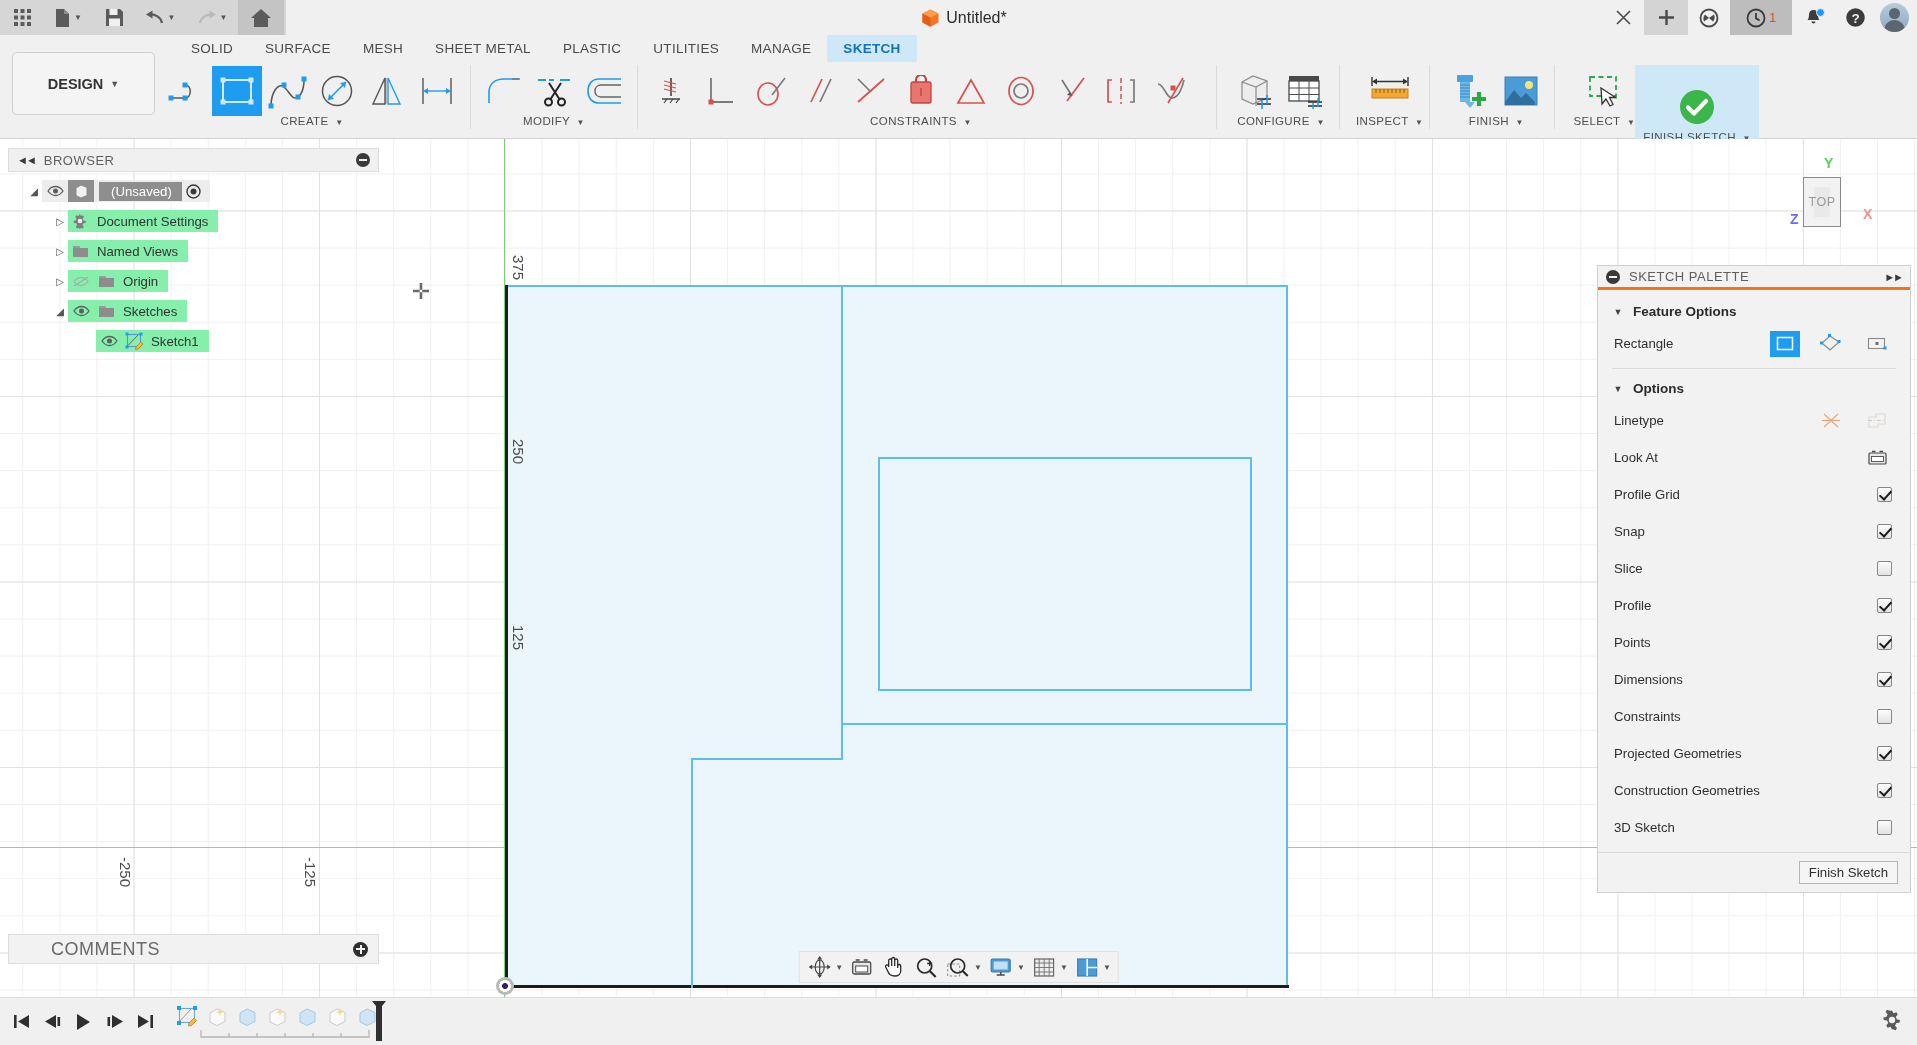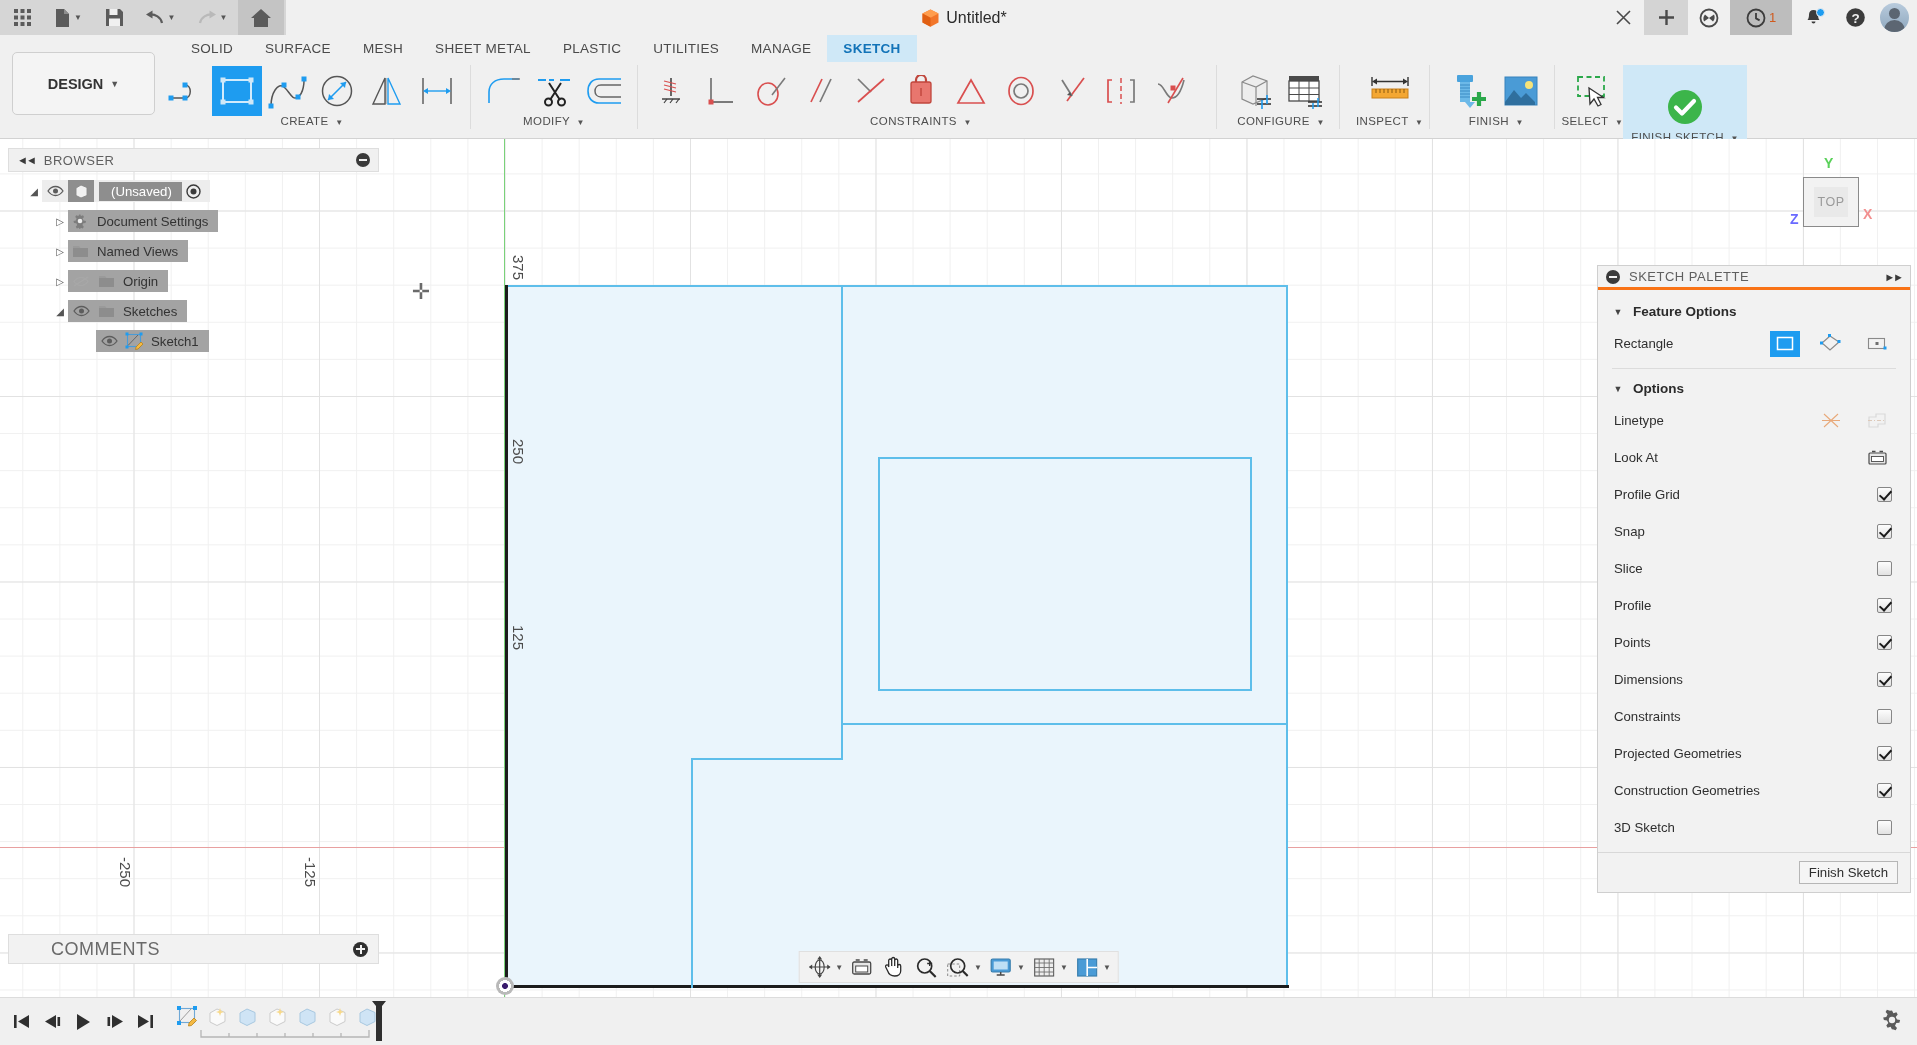--- a/index.html
+++ b/index.html
@@ -125,21 +125,21 @@
     position: relative;
   }
   .minus-circle::after {
     content:""; position:absolute; left:3px; top:6px; width:8px; height:2px; background:#f0f0f0;
   }
   .tree { padding-top: 4px; }
   .trow {
     display: flex; align-items: center; height: 30px; font-size: 13.2px;
   }
   .trow .chip {
-    background: #a3a3a3; display: flex; align-items: center; height: 22px;
+    background: #86efac; display: flex; align-items: center; height: 22px;
     padding-right: 10px;
   }
   .trow.rootrow .chip { background: #ededed; }
   .tri {
     width: 16px; display:flex; align-items:center; justify-content:center;
     color:#555; font-size: 10px;
   }
   .eye { width: 26px; display:flex; align-items:center; justify-content:center; color:#5d5d5d; }
   .ticon { width: 24px; display:flex; align-items:center; justify-content:center; }
   .tlabel { margin-left: 5px; color: #333; }
@@ -196,21 +196,21 @@
   .origin-pt {
     position: absolute; width: 18px; height: 18px; border-radius: 50%;
     background: radial-gradient(circle, #3b1d6e 0 22%, #ffffff 24% 45%, #b9b9b9 47% 74%, rgba(200,200,200,0.45) 76% 100%);
   }
 
   
   .viewcube {
     position: absolute; right: 38px; top: 14px; width: 100px; height: 95px;
   }
   .vc-box {
-    position: absolute; left: 24px; top: 24px; width: 56px; height: 50px;
+    position: absolute; left: 24px; top: 24px; width: 38px; height: 50px;
     border: 1px solid #8a8a8a; background: #f2f2f2;
     display:flex; align-items:center; justify-content:center;
     font-size: 12.5px; color: #9a9a9a; letter-spacing:0.5px;
   }
   .vc-inner {
     position:absolute; left: 10px; top: 9px; right: 10px; bottom: 9px;
     background: #e9e9e9;
   }
   .vc-ax { position:absolute; font-size: 14px; font-weight: bold; }
   .vc-y { color: #5ad15a; left: 45px; top: 2px; }
@@ -659,21 +659,21 @@
               </svg>
           </div>
         </div>
         <div class="glabel">
           <span>FINISH</span> <span class="caret">▼</span>
         </div>
       </div>
 
       <div class="vsep"></div>
 
-      <div class="rgroup" style="margin-left:0">
+      <div class="rgroup" style="margin-left:12px">
         <div class="icons">
           <div class="ricon" style="width:56px">
             <svg width="44" height="34" viewBox="0 0 44 34">
                 <rect x="8" y="3" width="26" height="19" fill="none" stroke="#2ba84a" stroke-width="1.8" stroke-dasharray="5 3.5"></rect>
                 <path d="M19 14l1 16 4-5 4 7 3-1.5-3.5-7h6z" fill="#fff" stroke="#333" stroke-width="1.3"></path>
               </svg>
           </div>
         </div>
         <div class="glabel">
           <span>SELECT</span> <span class="caret">▼</span>

